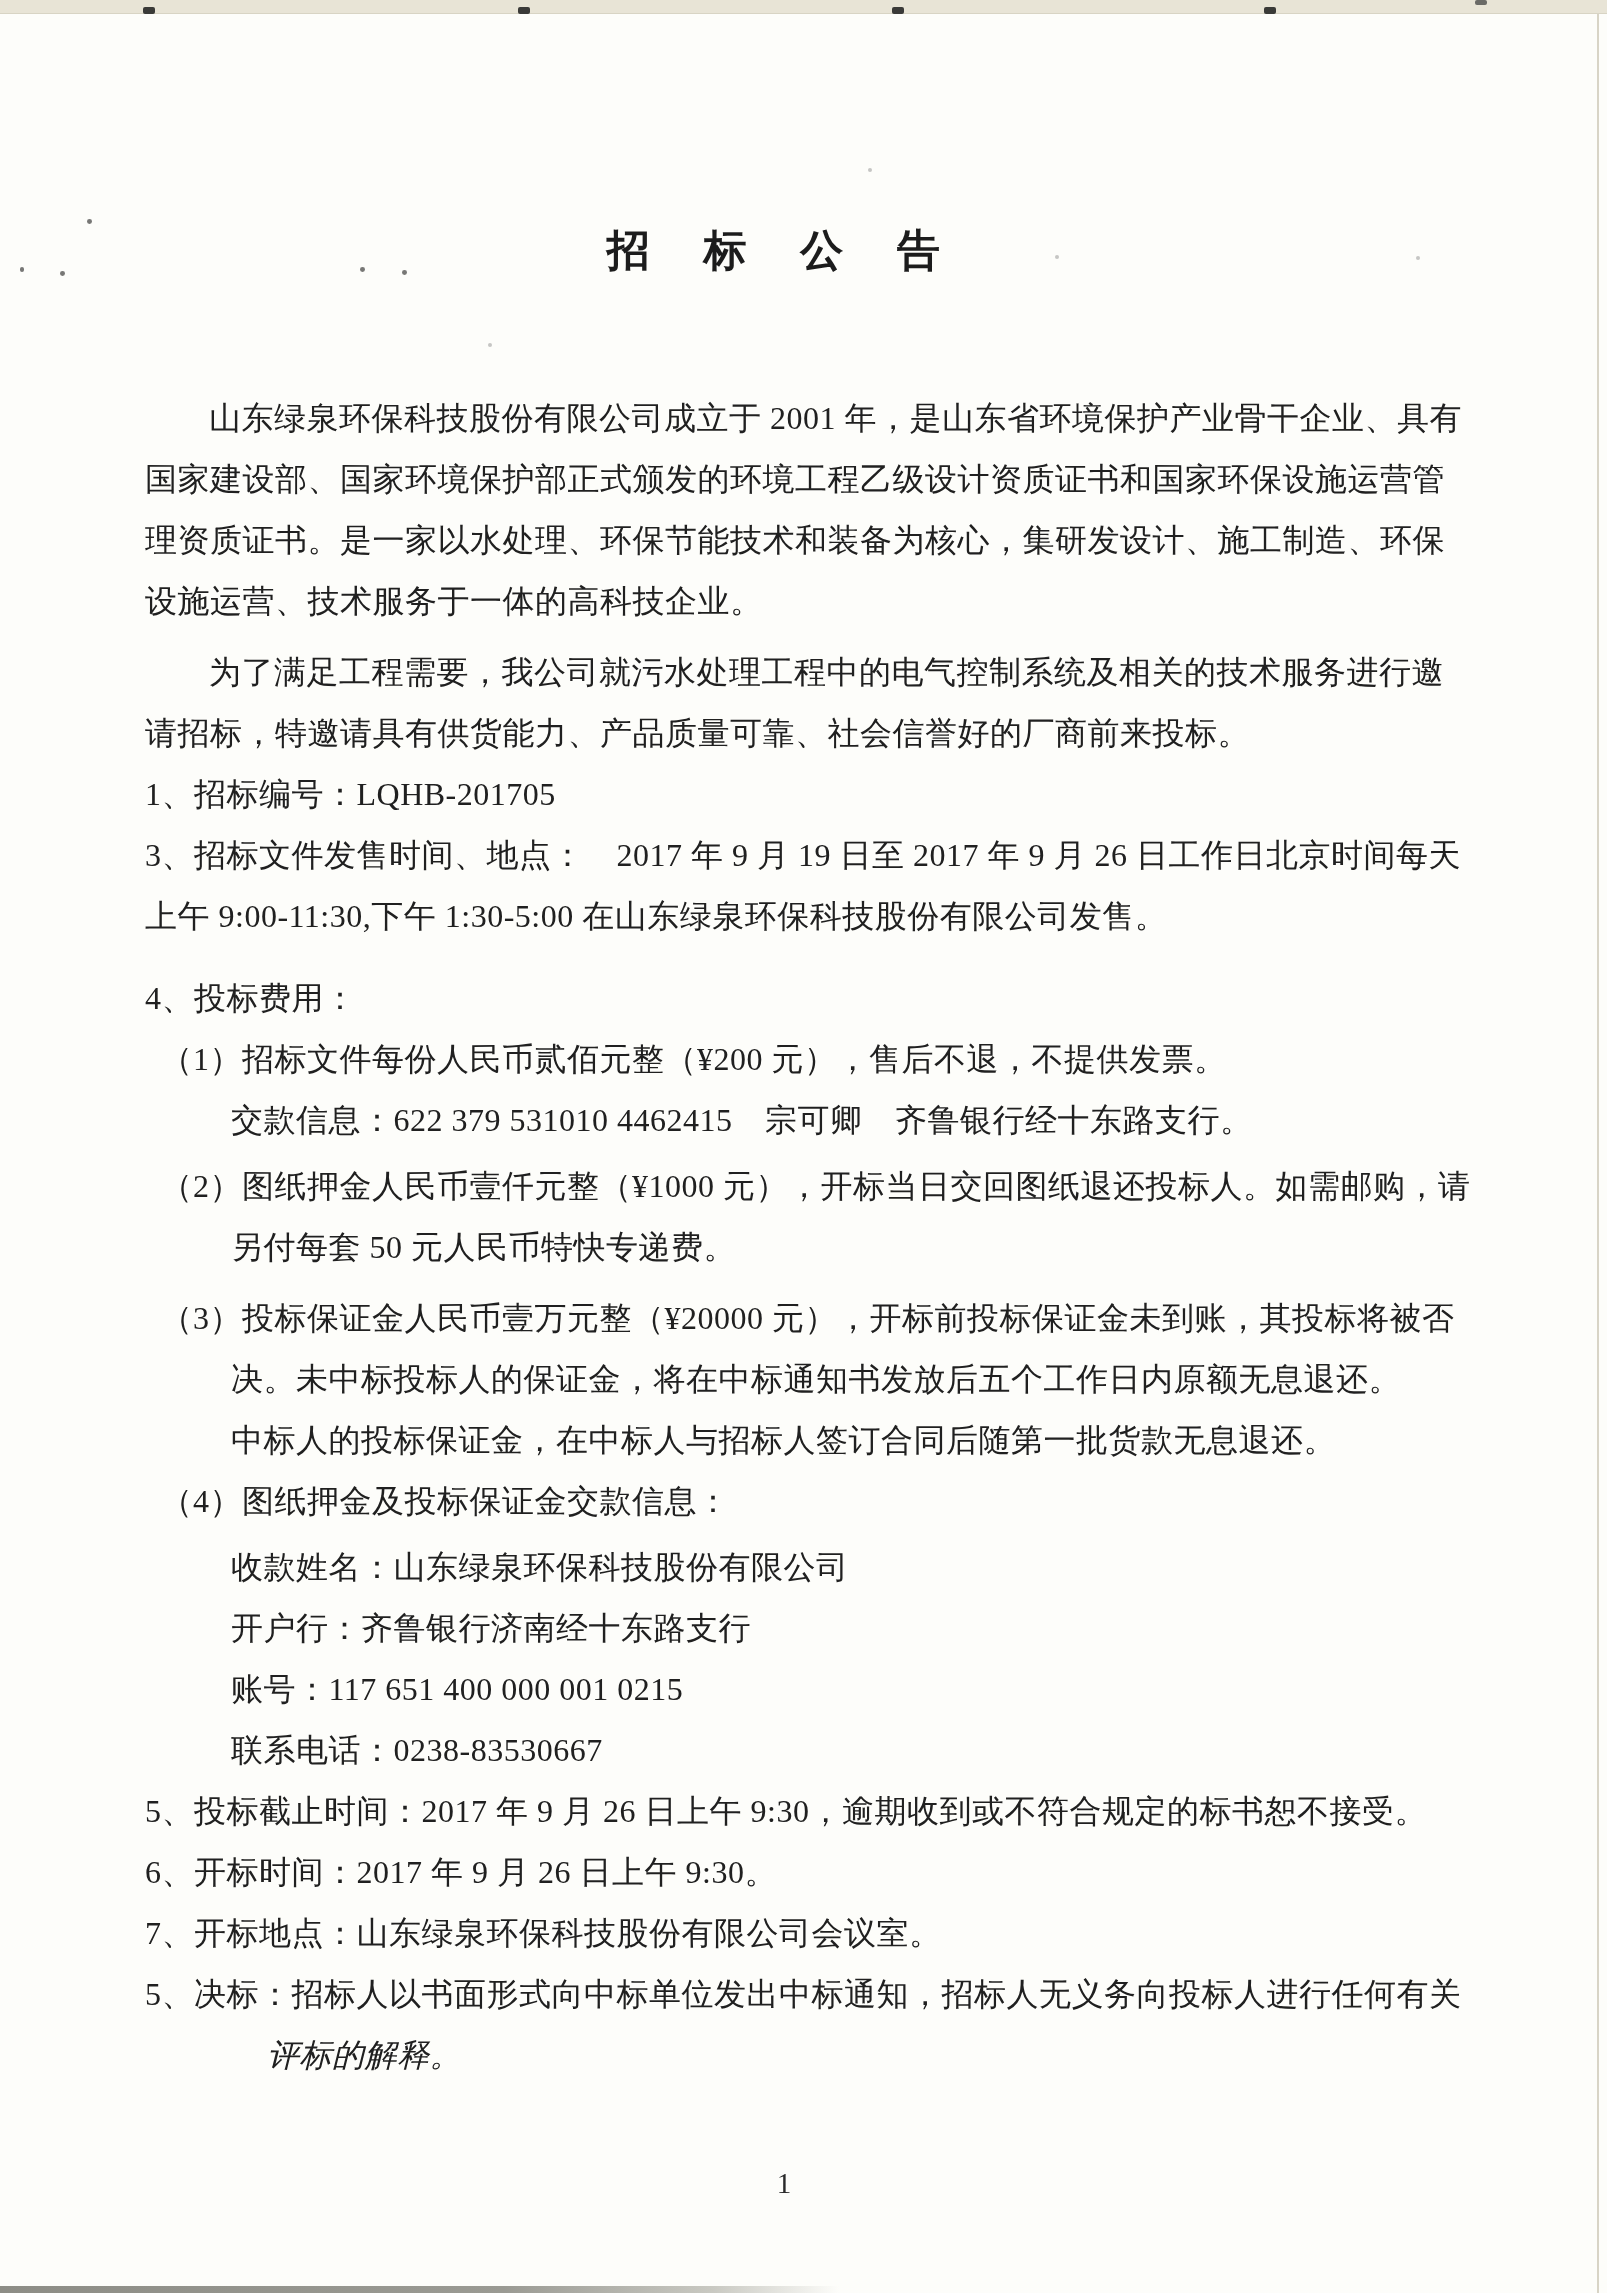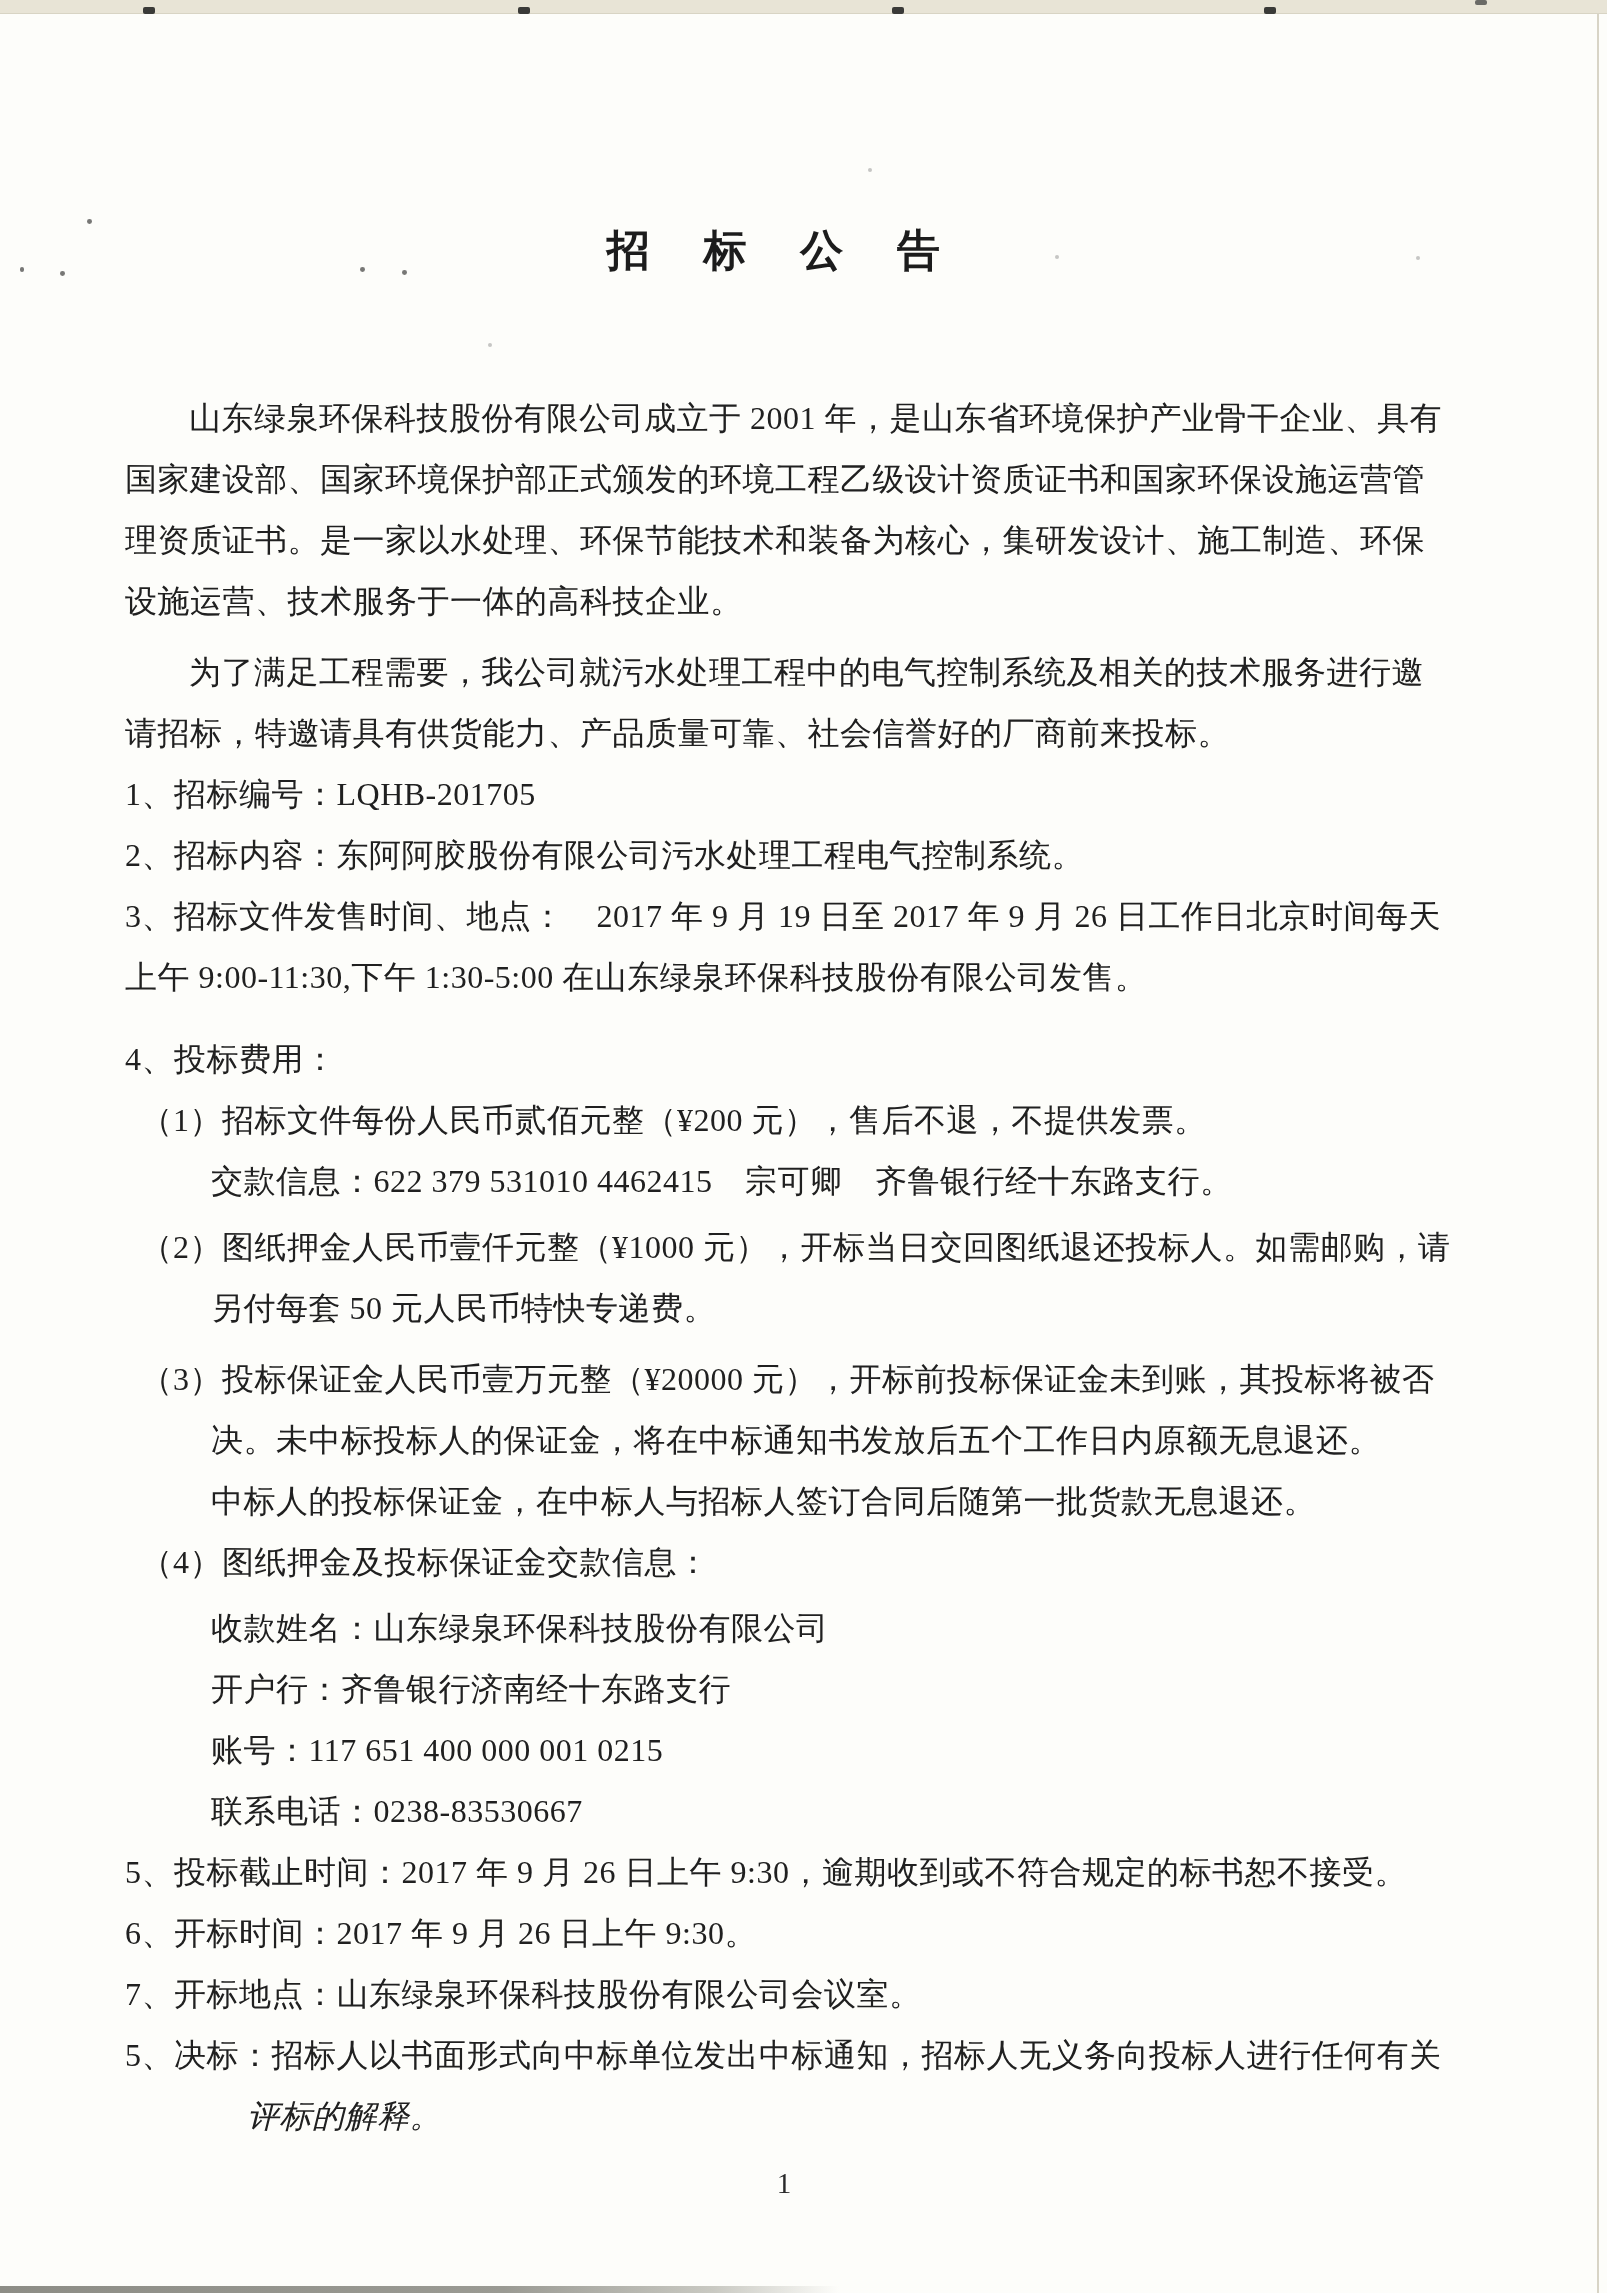--- a/index.html
+++ b/index.html
@@ -32,20 +32,21 @@
     position:absolute;top:222px;left:0;width:1607px;margin:0;
     text-align:center;font-size:43px;font-weight:600;letter-spacing:21.5px;
     transform:translateX(-19.5px);color:#1c1c1c;
   }
   .doc-body{
     position:absolute;left:125px;top:388px;width:1328px;
   }
   .ln{
     font-size:32px;line-height:61px;white-space:nowrap;color:#202020;
     letter-spacing:0.5px;
+    margin-left:20px;
   }
   .ln.p-first{text-indent:64px;}
   .ln.sub{padding-left:15.6px;}
   .ln.cont{padding-left:86px;}
   .ln.cont2{padding-left:122px;font-style:italic;}
   .ln.gap-xs{margin-top:4.9px;}
   .ln.gap-s{margin-top:9.8px;}
   .ln.gap-m{margin-top:21.5px;}
   .page-number{
     position:absolute;top:2167px;left:0;width:1607px;text-align:center;
@@ -77,21 +78,20 @@
 <h1 class="title">招 标 公 告</h1>
 
 <div class="doc-body" id="doc-body">
     <div class="ln p-first">山东绿泉环保科技股份有限公司成立于 2001 年，是山东省环境保护产业骨干企业、具有</div>
     <div class="ln">国家建设部、国家环境保护部正式颁发的环境工程乙级设计资质证书和国家环保设施运营管</div>
     <div class="ln">理资质证书。是一家以水处理、环保节能技术和装备为核心，集研发设计、施工制造、环保</div>
     <div class="ln">设施运营、技术服务于一体的高科技企业。</div>
     <div class="ln p-first gap-s">为了满足工程需要，我公司就污水处理工程中的电气控制系统及相关的技术服务进行邀</div>
     <div class="ln">请招标，特邀请具有供货能力、产品质量可靠、社会信誉好的厂商前来投标。</div>
     <div class="ln">1、招标编号：LQHB-201705</div>
-    <div class="ln">2、招标内容：东阿阿胶股份有限公司污水处理工程电气控制系统。</div>
     <div class="ln">3、招标文件发售时间、地点：　2017 年 9 月 19 日至 2017 年 9 月 26 日工作日北京时间每天</div>
     <div class="ln">上午 9:00-11:30,下午 1:30-5:00 在山东绿泉环保科技股份有限公司发售。</div>
     <div class="ln gap-m">4、投标费用：</div>
     <div class="ln sub">（1）招标文件每份人民币贰佰元整（¥200 元），售后不退，不提供发票。</div>
     <div class="ln cont">交款信息：622 379 531010 4462415　宗可卿　齐鲁银行经十东路支行。</div>
     <div class="ln sub gap-xs">（2）图纸押金人民币壹仟元整（¥1000 元），开标当日交回图纸退还投标人。如需邮购，请</div>
     <div class="ln cont">另付每套 50 元人民币特快专递费。</div>
     <div class="ln sub gap-s">（3）投标保证金人民币壹万元整（¥20000  元），开标前投标保证金未到账，其投标将被否</div>
     <div class="ln cont">决。未中标投标人的保证金，将在中标通知书发放后五个工作日内原额无息退还。</div>
     <div class="ln cont">中标人的投标保证金，在中标人与招标人签订合同后随第一批货款无息退还。</div>

